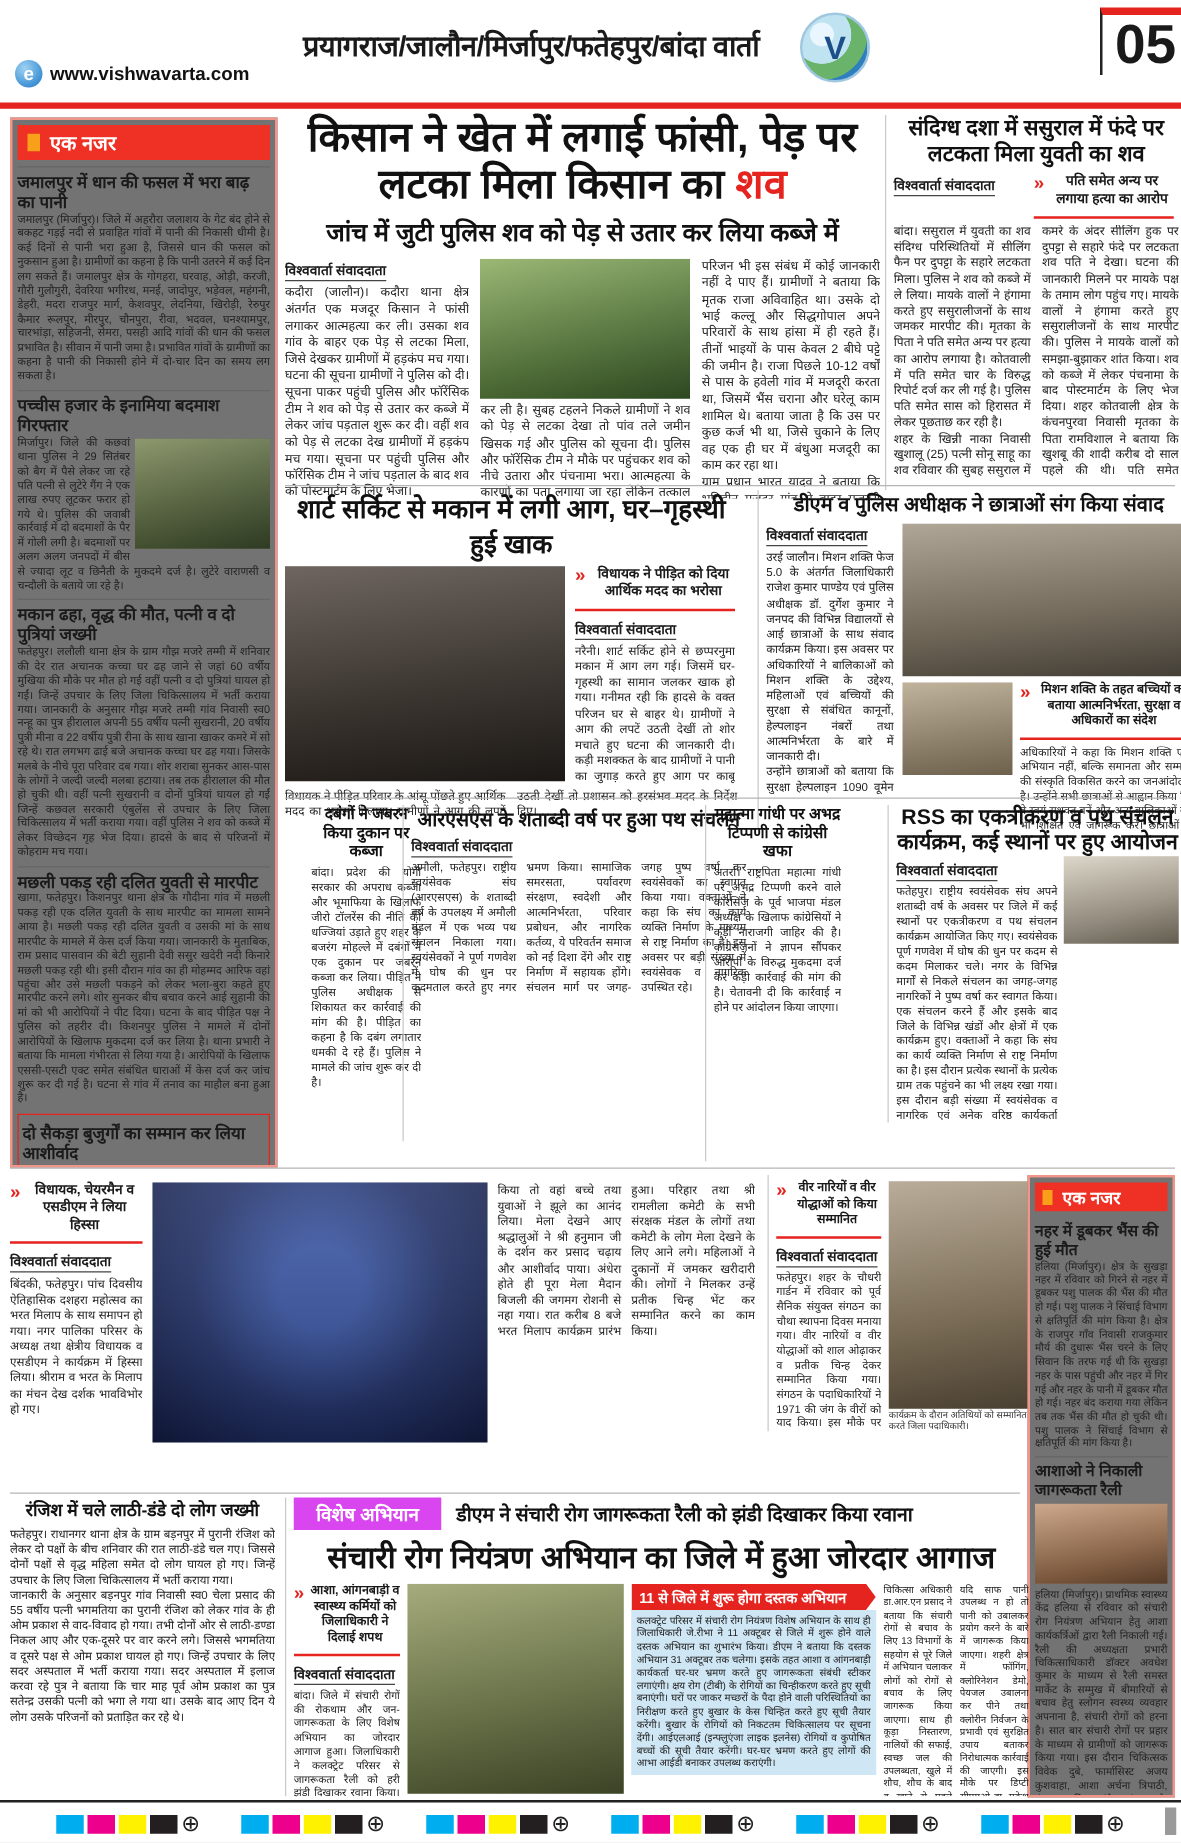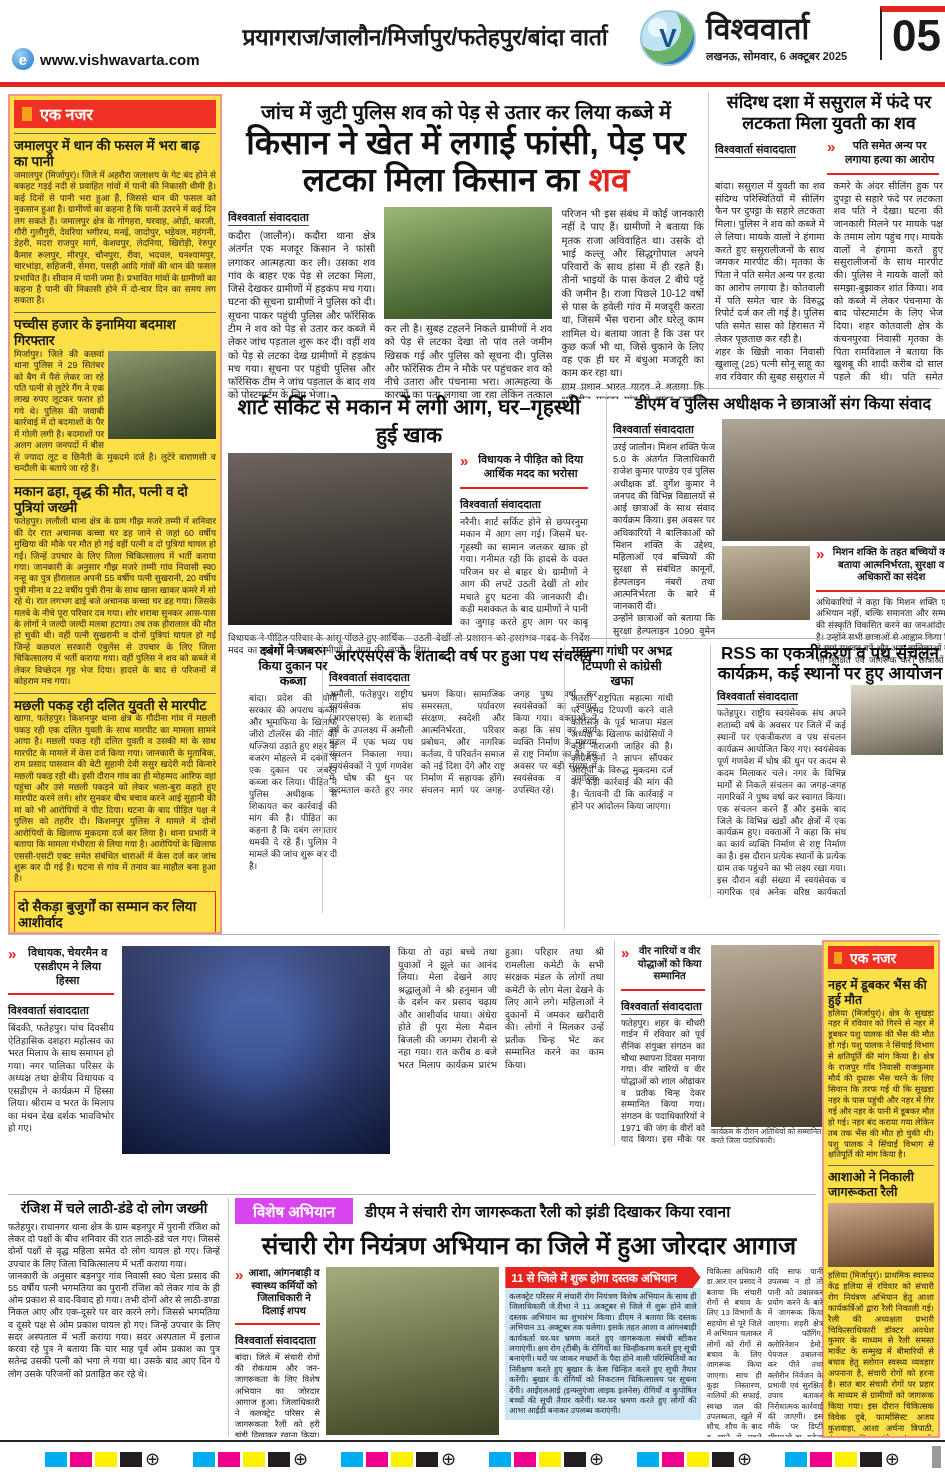--- a/index.html
+++ b/index.html
@@ -26,21 +26,21 @@
   .hl{font-weight:900;color:#111;}
   .body{font-size:10px;line-height:1.33;text-align:justify;color:#222;white-space:pre-line;overflow:hidden;}
   .byline{font-weight:bold;font-size:11px;border-bottom:1px solid #444;display:inline-block;padding-bottom:1px;margin-bottom:3px;}
   .bullet{display:flex;gap:5px;border-bottom:2px solid #e5231f;padding-bottom:6px;margin-bottom:5px;}
   .bullet .chev{color:#e5231f;font-weight:900;font-size:15px;line-height:1;}
   .bullet .btxt{font-weight:800;font-size:12px;line-height:1.25;text-align:center;}
   .photo{background:#888;position:relative;overflow:hidden;}
   .photo::after{content:"";position:absolute;inset:0;background:linear-gradient(180deg,rgba(255,255,255,.12),rgba(0,0,0,.22));}
   .secbar{background:#ee3124;color:#fff;font-weight:900;font-size:16px;display:flex;align-items:center;gap:8px;padding:3px 8px;}
   .chip{width:10px;height:14px;background:#f9a01b;display:inline-block;}
-  .nazar-box{border:2px solid #f0958a;background:#fde047;}
+  .nazar-box{border:2px solid #f0958a;background:#737373;}
   .nazar-h{font-size:13.5px;font-weight:900;line-height:1.18;border-top:1px solid #666;padding-top:4px;margin-top:5px;}
   .nazar-b{font-size:8.8px;line-height:1.3;text-align:justify;color:#222;}
   .vl{border-left:1px solid #c9c9c9;}
   .hr-gray{border-top:1px solid #b5b5b5;}
   .caption{font-size:7.5px;color:#333;line-height:1.2;}
   
   .cmyk{display:flex;justify-content:space-between;align-items:center;}
   .cmyk-g{display:flex;gap:3px;align-items:center;}
   .sq{width:22px;height:15px;}
   .reg{font-size:18px;line-height:1;color:#222;}
@@ -50,24 +50,20 @@
 
 <div class="page">
 
   <div class="abs site" style="left:12px;top:48px;">
     <span class="site-icon">e</span>
     <span>www.vishwavarta.com</span>
   </div>
   <div class="abs cities" style="left:205px;top:20px;width:440px;">प्रयागराज/जालौन/मिर्जापुर/फतेहपुर/बांदा वार्ता</div>
   <div class="abs logo-wrap" style="left:640px;top:10px;">
     <div class="globe">V</div>
-    <div>
-      <div class="brand">विश्ववार्ता</div>
-      <div class="edition">लखनऊ,   सोमवार, 6 अक्टूबर 2025</div>
-    </div>
   </div>
   <div class="abs pagebox" style="left:880px;top:6px;">
     <div class="pageno">05</div>
   </div>
   <div class="abs redrule" style="top:82px;"></div>
 
   <div class="abs nazar-box" style="left:8px;top:94px;width:214px;height:840px;padding:4px;box-sizing:border-box;overflow:hidden;">
     <div class="secbar">
       <span class="chip"></span>
       <span>एक नजर</span>
@@ -91,24 +87,24 @@
       <div class="nazar-b">खागा, फतेहपुर। किशनपुर थाना क्षेत्र के गौदीना गांव में मछली पकड़ रही एक दलित युवती के साथ मारपीट का मामला सामने आया है। मछली पकड़ रही दलित युवती व उसकी मां के साथ मारपीट के मामले में केस दर्ज किया गया। जानकारी के मुताबिक, राम प्रसाद पासवान की बेटी सुहानी देवी ससुर खदेरी नदी किनारे मछली पकड़ रही थी। इसी दौरान गांव का ही मोहम्मद आरिफ वहां पहुंचा और उसे मछली पकड़ने को लेकर भला-बुरा कहते हुए मारपीट करने लगे। शोर सुनकर बीच बचाव करने आई सुहानी की मां को भी आरोपियों ने पीट दिया। घटना के बाद पीड़ित पक्ष ने पुलिस को तहरीर दी। किशनपुर पुलिस ने मामले में दोनों आरोपियों के खिलाफ मुकदमा दर्ज कर लिया है। थाना प्रभारी ने बताया कि मामला गंभीरता से लिया गया है। आरोपियों के खिलाफ एससी-एसटी एक्ट समेत संबंधित धाराओं में केस दर्ज कर जांच शुरू कर दी गई है। घटना से गांव में तनाव का माहौल बना हुआ है।</div>
     </div>
     <div style="border:1.5px solid #e5231f;margin-top:6px;padding:3px;">
       <div class="nazar-h" style="border-top:none;margin-top:0;">दो सैकड़ा बुजुर्गों का सम्मान कर लिया आशीर्वाद</div>
       <div class="photo" style="width:100%;height:112px;margin:3px 0;background:linear-gradient(160deg,#c39a6d,#9a7450 55%,#6e4f35);"></div>
 
     </div>
   </div>
 
   <div class="abs" style="left:228px;top:92px;width:476px;">
-    <div class="hl" style="font-size:20px;text-align:center;margin-top:6px;">जांच में जुटी पुलिस शव को पेड़ से उतार कर लिया कब्जे में</div>
     <div class="hl" style="font-size:33px;line-height:1.12;text-align:center;">
       <span>किसान ने खेत में लगाई फांसी, पेड़ पर लटका मिला किसान का </span><span style="color:#e5231f;">शव</span>
     </div>
+    <div class="hl" style="font-size:20px;text-align:center;margin-top:6px;">जांच में जुटी पुलिस शव को पेड़ से उतार कर लिया कब्जे में</div>
     <div style="display:flex;gap:9px;margin-top:8px;height:192px;overflow:hidden;">
       <div style="width:152px;">
         <div class="byline">विश्ववार्ता संवाददाता</div>
         <div class="body" style="height:172px;">कदौरा (जालौन)। कदौरा थाना क्षेत्र अंतर्गत एक मजदूर किसान ने फांसी लगाकर आत्महत्या कर ली। उसका शव गांव के बाहर एक पेड़ से लटका मिला, जिसे देखकर ग्रामीणों में हड़कंप मच गया। घटना की सूचना ग्रामीणों ने पुलिस को दी। सूचना पाकर पहुंची पुलिस और फॉरेंसिक टीम ने शव को पेड़ से उतार कर कब्जे में लेकर जांच पड़ताल शुरू कर दी। वहीं शव को पेड़ से लटका देख ग्रामीणों में हड़कंप मच गया। सूचना पर पहुंची पुलिस और फॉरेंसिक टीम ने जांच पड़ताल के बाद शव को पोस्टमार्टम के लिए भेजा।
 मृतक की पहचान हांसा गांव निवासी 55 वर्षीय राजा पुत्र घन्नी अहिरवार के रूप में हुई है। उसने मवई अहेर रोड पर बने टावर के समीप तिलक चंद के खेत में खड़े बबूल के पेड़ पर रस्सी का फंदा डालकर आत्महत्या</div>
       </div>
       <div style="width:168px;">
         <div class="photo" style="width:168px;height:112px;background:linear-gradient(155deg,#8fae63,#5d8340 55%,#3a5c2a);"></div>
         <div class="body" style="height:76px;margin-top:3px;">कर ली है। सुबह टहलने निकले ग्रामीणों ने शव को पेड़ से लटका देखा तो पांव तले जमीन खिसक गई और पुलिस को सूचना दी। पुलिस और फॉरेंसिक टीम ने मौके पर पहुंचकर शव को नीचे उतारा और पंचनामा भरा। आत्महत्या के कारणों का पता लगाया जा रहा लेकिन तत्काल पता नहीं चल सका है। ग्रामीण और</div>
       </div>

